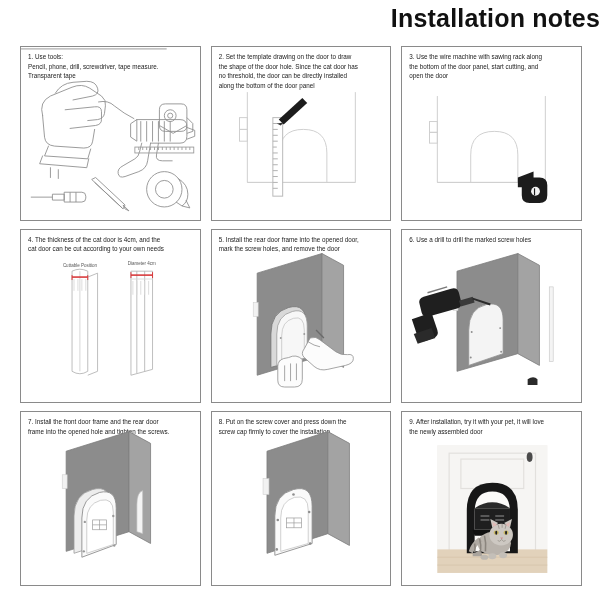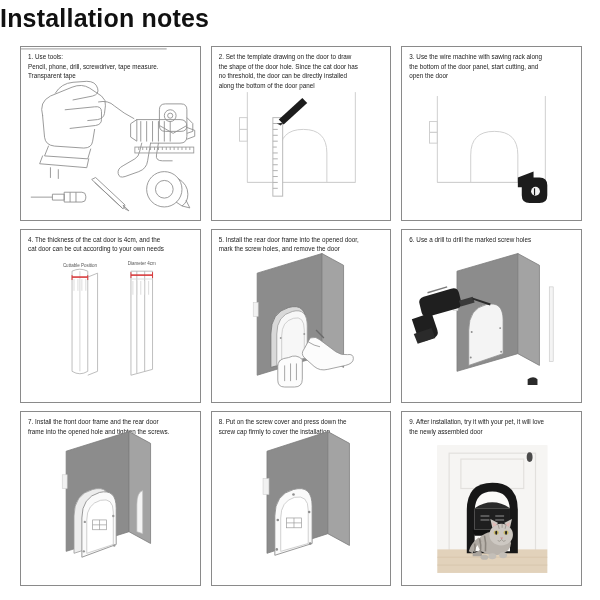--- a/index.html
+++ b/index.html
@@ -7,21 +7,21 @@
     width:600px;height:600px;
     background:#ffffff;
     font-family:"Liberation Sans", sans-serif;
     color:#000;
     overflow:hidden;
   }
   .page{position:relative;width:600px;height:600px;box-sizing:border-box;}
 
   .page-title{
     position:absolute;top:4px;left:0;width:600px;
-    text-align:left;
+    text-align:right;
     font-size:25px;font-weight:bold;
     letter-spacing:0.2px;
     color:#111;
   }
 
   .grid{
     position:absolute;
     left:20px;top:46px;
     width:562px;height:540px;
     display:grid;

